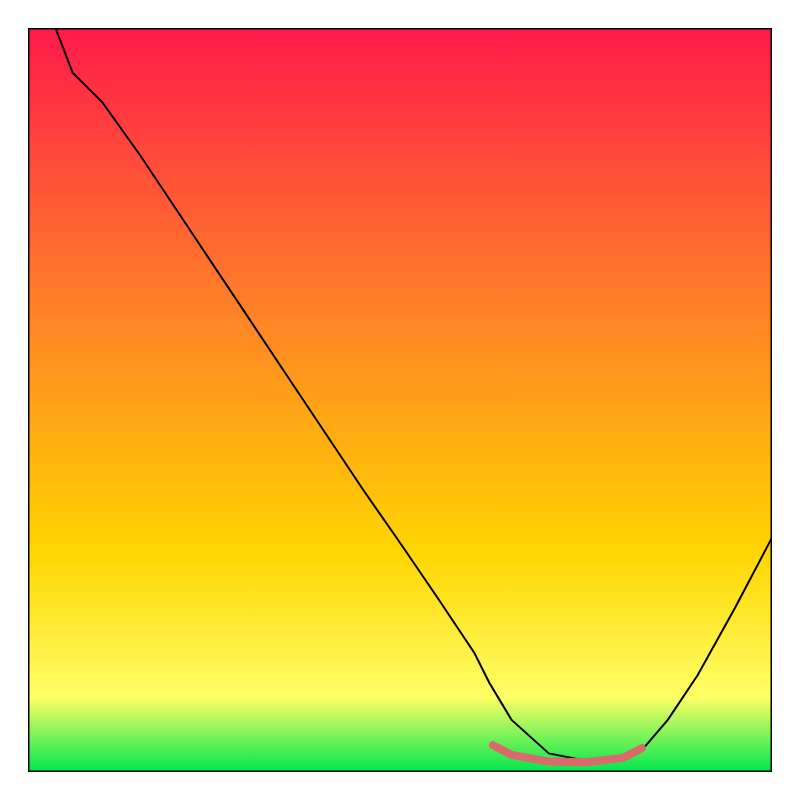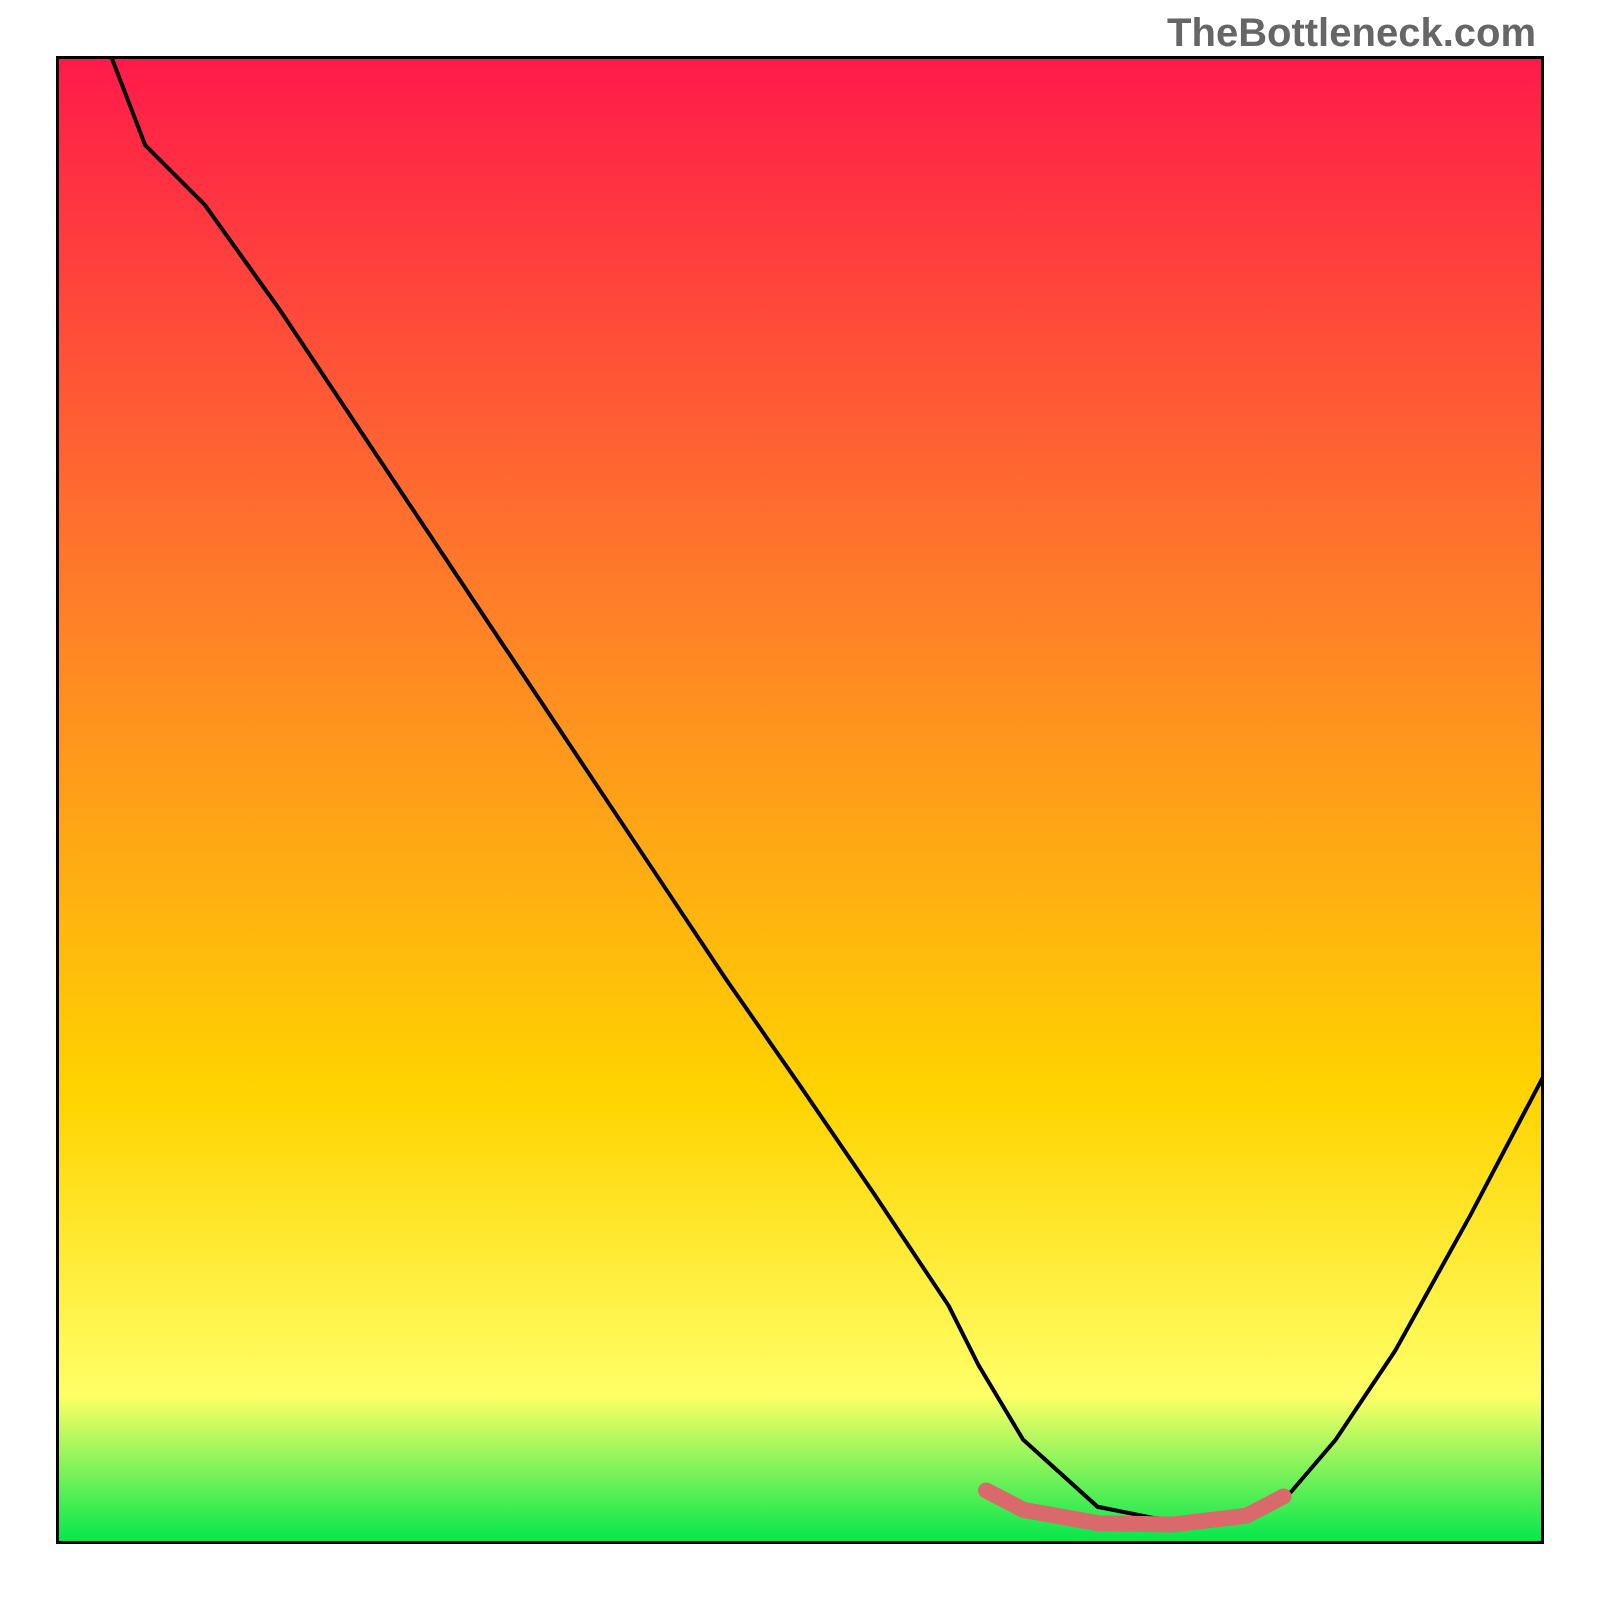--- a/index.html
+++ b/index.html
@@ -5,21 +5,20 @@
   body{margin:0;background:#fff}
   .wrap{position:relative;width:800px;height:800px}
   .plot{position:absolute;left:28px;top:28px;width:744px;height:744px}
   .wm{position:absolute;right:32px;top:6px;font:700 20px Arial,Helvetica,sans-serif;color:#666}
   svg{display:block}
 </style>
 </head>
 <body>
 
 <div class="wrap">
-  <div class="wm">TheBottleneck.com</div>
   <svg class="plot" viewBox="0 0 744 744" preserveAspectRatio="none">
     <defs>
       <linearGradient id="bg" x1="0" y1="0" x2="0" y2="1">
           <stop offset="0%" stop-color="#ff1a4a"></stop>
           <stop offset="35%" stop-color="#ff7a2a"></stop>
           <stop offset="70%" stop-color="#ffd400"></stop>
           <stop offset="90%" stop-color="#ffff66"></stop>
           <stop offset="100%" stop-color="#00e64d"></stop>
         </linearGradient>
     </defs>

